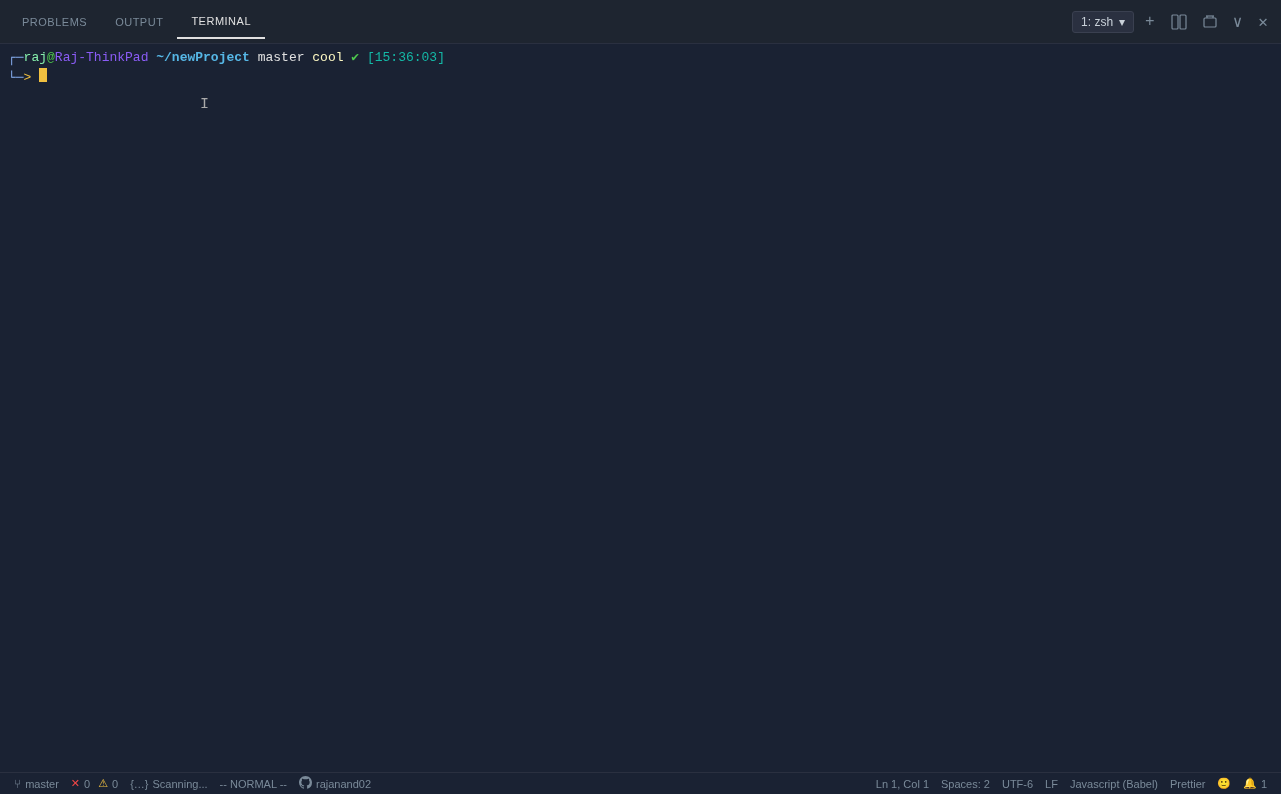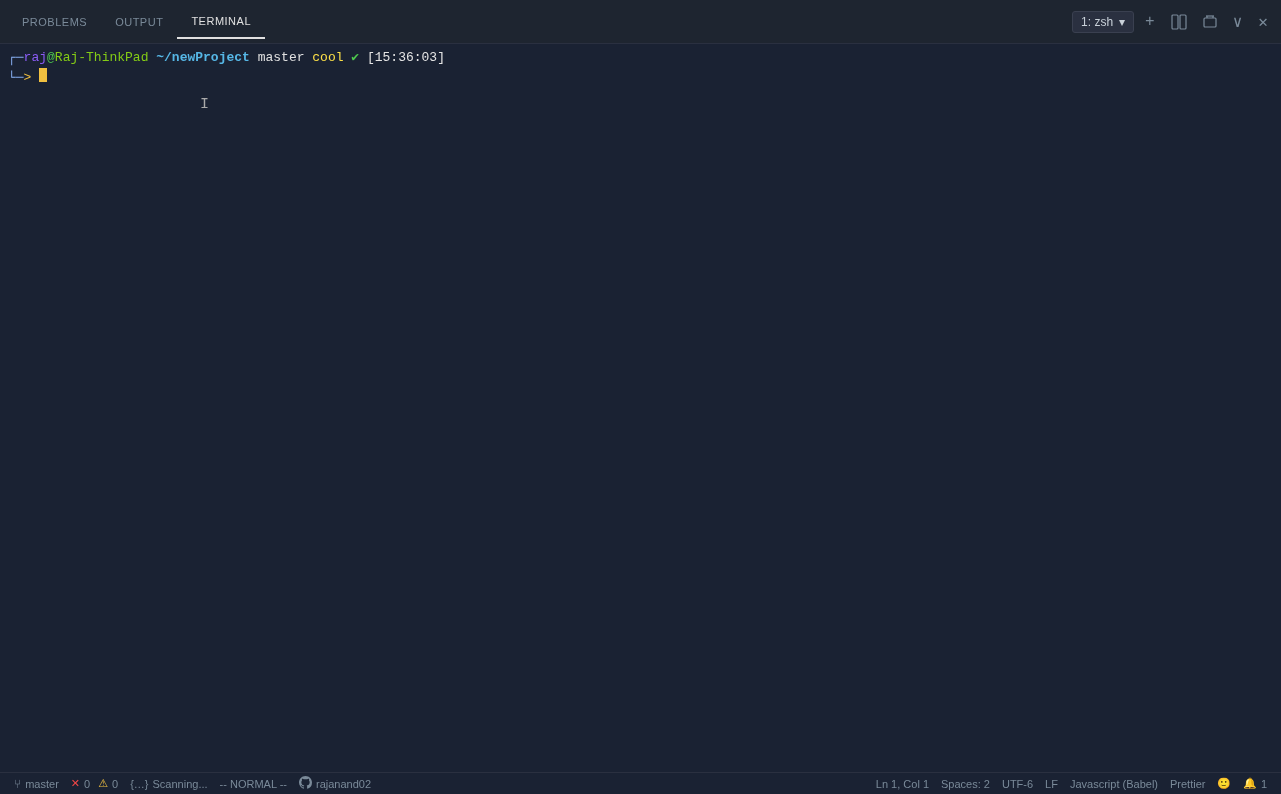--- a/index.html
+++ b/index.html
@@ -96,50 +96,50 @@
       font-size: 13px;
       line-height: 1.5;
       white-space: pre;
     }
 
     .prompt-bracket {
       color: #8ab4f8;
     }
 
     .prompt-user {
-      color: #8b5cf6;
+      color: #86efac;
     }
 
     .prompt-at {
       color: #4ec94e;
     }
 
     .prompt-host {
-      color: #84cc16;
+      color: #8b5cf6;
     }
 
     .prompt-path {
       color: #56b7e6;
       font-weight: bold;
     }
 
     .prompt-branch {
       color: #e0e0e0;
     }
 
     .prompt-cool {
-      color: #fde047;
+      color: #fef9c3;
     }
 
     .prompt-check {
       color: #4ec94e;
     }
 
     .prompt-time {
-      color: #e5e5e5;
+      color: #14b8a6;
     }
 
     .prompt-arrow-line {
       color: #8ab4f8;
     }
 
     .prompt-arrow {
       color: #f0c040;
     }
 

